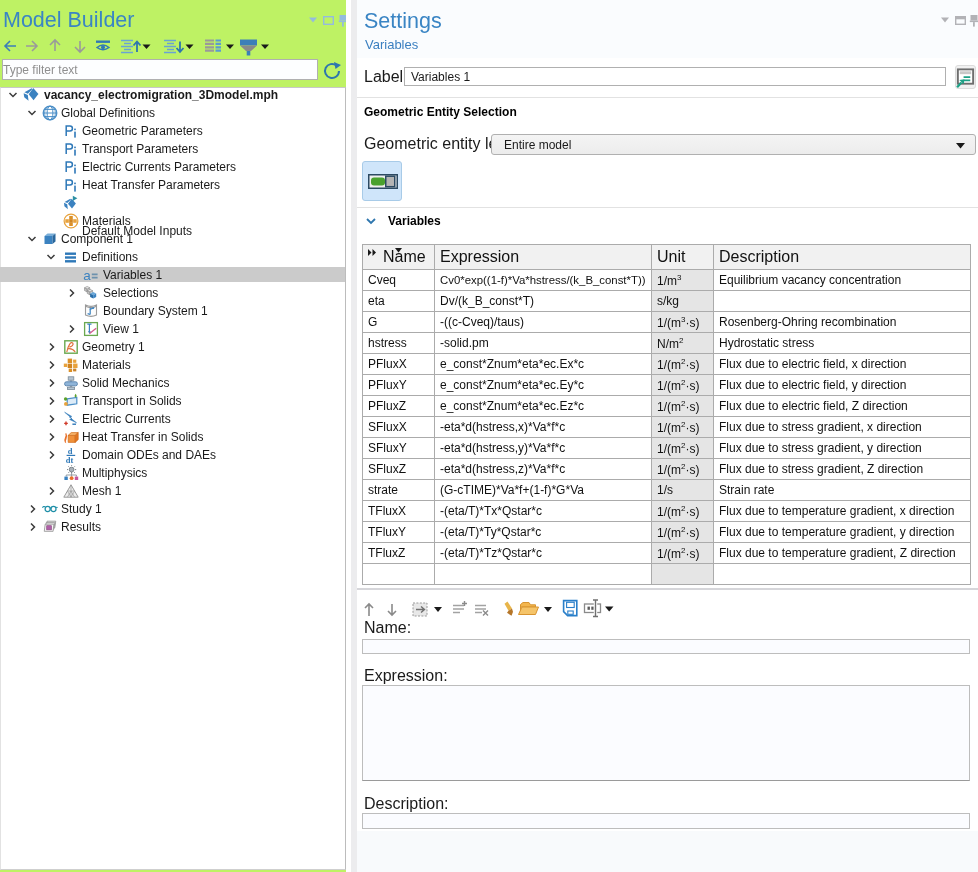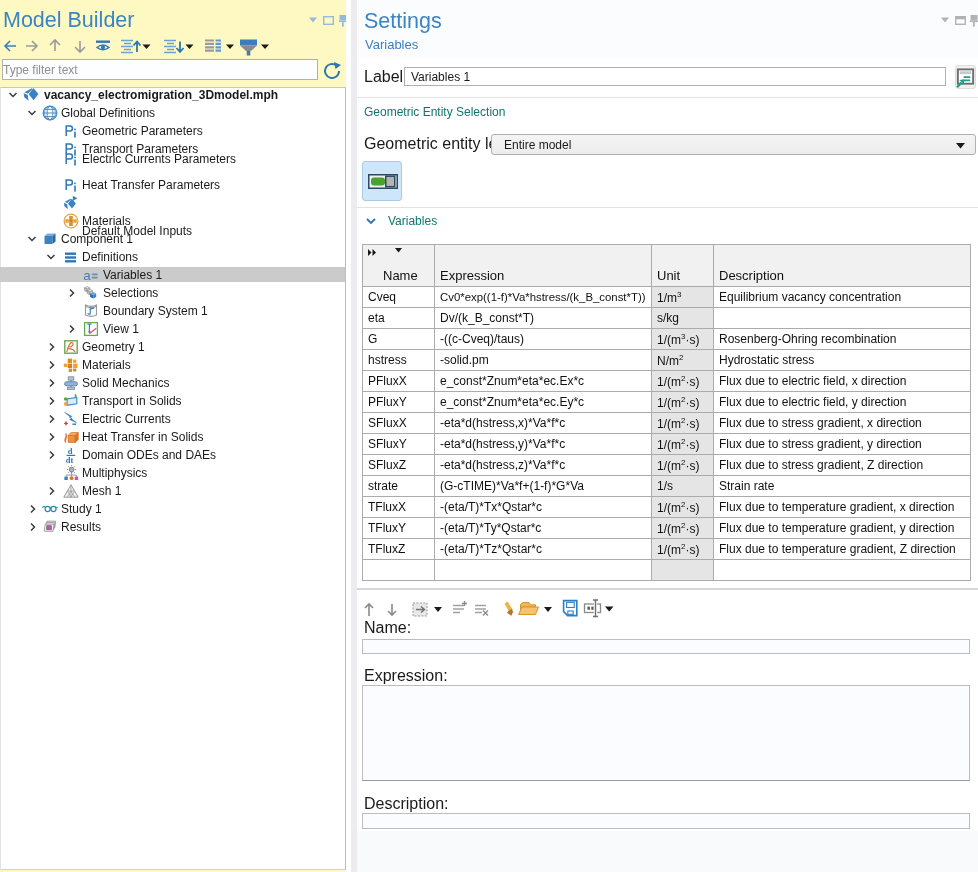--- a/index.html
+++ b/index.html
@@ -1,41 +1,41 @@
 <!DOCTYPE html>
 <html><head>
 <meta charset="utf-8">
 <style>
 * { margin:0; padding:0; box-sizing:border-box; }
 html,body { width:978px; height:872px; overflow:hidden; background:#fff;
   font-family:"Liberation Sans", sans-serif; }
 .abs { position:absolute; }
-#left { position:absolute; left:0; top:0; width:346px; height:872px; background:#fef9c3; }
+#left { position:absolute; left:0; top:0; width:346px; height:872px; background:#bef264; }
 #split { position:absolute; left:346px; top:0; width:11px; height:872px; background:#fff; }
 #split .bar { position:absolute; left:5px; top:0; width:6px; height:872px; background:#ececee; }
 #right { position:absolute; left:357px; top:0; width:621px; height:872px; background:#fff; }
 #right .topband { position:absolute; left:0; top:0; width:621px; height:58px; background:#fafcfe; }
 #right .botband { position:absolute; left:0; top:831px; width:621px; height:41px; background:#f8fafc; }
 #treebox { position:absolute; left:0px; top:87px; width:346px; height:783px; background:#fff;
   border-top:1px solid #c8c8c8; border-right:1px solid #bcbcbc; border-left:1px solid #e2e2e2; border-bottom:1px solid #cfcfcf; }
 .trow { position:absolute; left:0; width:344px; height:18px; }
 .trow .txt { position:absolute; top:2px; font-size:12px; color:#1a1a1a; white-space:nowrap; }
 .hl { position:absolute; left:0; width:345px; height:15px; background:#cbcbcb; }
 .chev { position:absolute; top:4px; }
 .ticon { position:absolute; top:1px; width:16px; height:16px; }
 .title { font-size:21.5px; color:#3a85c4; }
-.seclabel { font-size:12px; font-weight:normal; color:#0f766e; }
+.seclabel { font-size:12px; font-weight:bold; color:#000000; }
 .flabel { font-size:16px; color:#1a1a1a; }
 .tinput { position:absolute; background:#fdfeff; border:1px solid #b0b0b0; }
 input::placeholder { color:#8f8f8f; opacity:1; }
 table.vars { position:absolute; left:362px; top:244px; border-collapse:collapse; table-layout:fixed;
   font-size:12px; color:#111; }
 table.vars td, table.vars th { border:1px solid #ababab; padding:0 0 0 5px; text-align:left;
   overflow:hidden; white-space:nowrap; font-weight:normal; }
-table.vars th { background:#f1f1f1; height:42px; vertical-align:bottom; padding-bottom:3px; font-size:13px;}
+table.vars th { background:#f1f1f1; height:25px; vertical-align:bottom; padding-bottom:3px; font-size:16px;}
 table.vars td { height:21px; }
 table.vars td.unit { background:#e5e5e5; }
 sup { font-size:8px; }
 </style>
 </head>
 <body>
 <div id="left">
   <div class="abs title" style="left:3px; top:8px;">Model Builder</div>
 
   <svg class="abs" style="left:309px; top:15px;" width="40" height="14" viewBox="0 0 40 14">
@@ -131,21 +131,21 @@
         <div class="txt" style="left:82px;">Geometric Parameters</div>
       </div>
 <div class="trow" style="top:140px;">
         <svg class="ticon" style="left:63px;" width="16" height="16" viewBox="0 0 16 16">
    <path d="M3.2 13 V3 H7 Q9.4 3 9.4 5.5 Q9.4 8 7 8 H3.2" fill="none" stroke="#2e78b8" stroke-width="1.5"></path>
    <rect x="11.2" y="5.6" width="1.6" height="1.6" fill="#2e78b8"></rect>
    <rect x="11.2" y="8.6" width="1.6" height="6" fill="#2e78b8"></rect>
  </svg>
         <div class="txt" style="left:82px;">Transport Parameters</div>
       </div>
-<div class="trow" style="top:150px;">
+<div class="trow" style="top:158px;">
         <svg class="ticon" style="left:63px;" width="16" height="16" viewBox="0 0 16 16">
    <path d="M3.2 13 V3 H7 Q9.4 3 9.4 5.5 Q9.4 8 7 8 H3.2" fill="none" stroke="#2e78b8" stroke-width="1.5"></path>
    <rect x="11.2" y="5.6" width="1.6" height="1.6" fill="#2e78b8"></rect>
    <rect x="11.2" y="8.6" width="1.6" height="6" fill="#2e78b8"></rect>
  </svg>
         <div class="txt" style="left:82px;">Electric Currents Parameters</div>
       </div>
 <div class="trow" style="top:176px;">
         <svg class="ticon" style="left:63px;" width="16" height="16" viewBox="0 0 16 16">
    <path d="M3.2 13 V3 H7 Q9.4 3 9.4 5.5 Q9.4 8 7 8 H3.2" fill="none" stroke="#2e78b8" stroke-width="1.5"></path>
@@ -494,20 +494,26 @@
         <td class="unit">1/(m<sup>2</sup>·s)</td>
         <td>Flux due to electric field, x direction</td>
       </tr>
   <tr>
         <td>PFluxY</td>
         <td>e_const*Znum*eta*ec.Ey*c</td>
         <td class="unit">1/(m<sup>2</sup>·s)</td>
         <td>Flux due to electric field, y direction</td>
       </tr>
   <tr>
+        <td>PFluxZ</td>
+        <td>e_const*Znum*eta*ec.Ez*c</td>
+        <td class="unit">1/(m<sup>2</sup>·s)</td>
+        <td>Flux due to electric field, Z direction</td>
+      </tr>
+  <tr>
         <td>SFluxX</td>
         <td>-eta*d(hstress,x)*Va*f*c</td>
         <td class="unit">1/(m<sup>2</sup>·s)</td>
         <td>Flux due to stress gradient, x direction</td>
       </tr>
   <tr>
         <td>SFluxY</td>
         <td>-eta*d(hstress,y)*Va*f*c</td>
         <td class="unit">1/(m<sup>2</sup>·s)</td>
         <td>Flux due to stress gradient, y direction</td>

